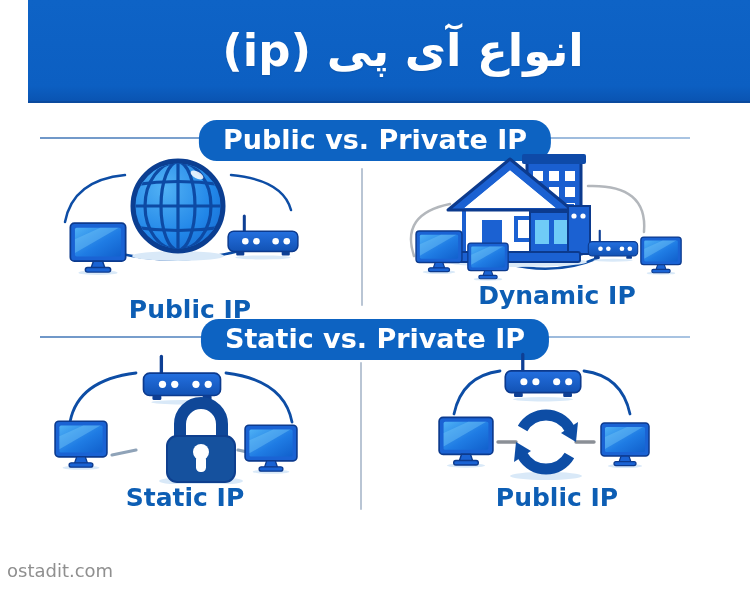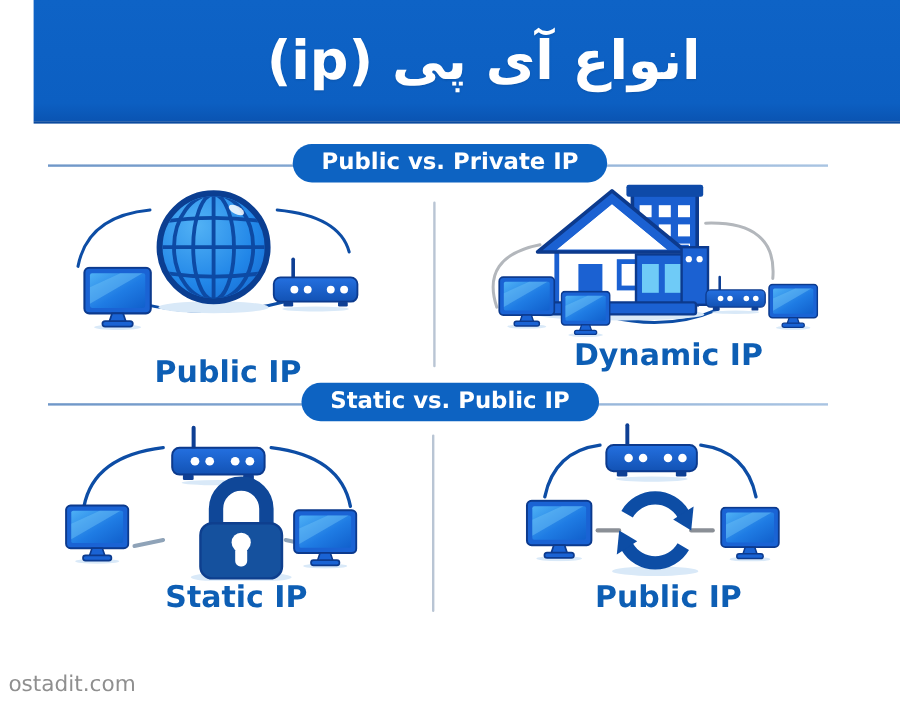--- a/index.html
+++ b/index.html
@@ -12,42 +12,42 @@
     border-bottom:2px solid #0a4a9e;
     display:flex;align-items:center;justify-content:center;margin-left:12px;}
   .banner-title{color:#ffffff;font-size:45px;font-weight:700;direction:rtl;
     letter-spacing:0px;text-shadow:0 1px 2px rgba(0,0,0,.12);}
 
   
   .rule{position:absolute;height:2px;background:linear-gradient(90deg,#6f97c8,#a9c4e2);}
   #rule1{left:40px;top:137px;width:650px;}
   #rule2{left:40px;top:336px;width:650px;}
   .badge{position:absolute;left:50%;transform:translateX(-50%);
-    background:#0d63c2;color:#ffffff;font-weight:700;font-size:19px;
+    background:#0d63c2;color:#ffffff;font-weight:700;font-size:27px;
     padding:4px 24px 6px;border-radius:18px;white-space:nowrap;
     box-shadow:0 1px 0 #09ale0;}
   #badge1{top:120px;}
   #badge2{top:319px;}
 
   
   .vrule{position:absolute;width:2px;background:#b9c5d4;border-radius:1px;}
   #vrule1{left:361px;top:168px;height:138px;}
   #vrule2{left:360px;top:362px;height:148px;}
 
   
   .art{position:absolute;}
   #art-public{left:25px;top:150px;width:330px;height:130px;}
   #art-private{left:392px;top:146px;width:330px;height:136px;}
   #art-static{left:28px;top:352px;width:320px;height:132px;}
   #art-dynamic{left:398px;top:350px;width:320px;height:134px;}
   .quad-label{position:absolute;width:330px;text-align:center;
     color:#0d5eb4;font-weight:700;font-size:25px;}
   #label-public{left:25px;top:295px;}
   #label-private{left:392px;top:281px;}
-  #label-static{left:32px;top:483px;}
+  #label-static{left:20px;top:483px;}
   #label-dynamic{left:392px;top:483px;}
 
   
   .watermark{position:absolute;left:7px;top:560px;font-size:18px;color:#8f8f8f;}
 
   .defs-holder{position:absolute;width:0;height:0;overflow:hidden;}
 </style>
 </head>
 <body>
 
@@ -163,21 +163,21 @@
     <use href="#sym-monitor" x="75" y="96" width="42" height="39"></use>
     <use href="#sym-router" x="194" y="82" width="54" height="34"></use>
     <use href="#sym-monitor" x="248" y="90" width="42" height="39"></use>
   </svg>
   <div class="quad-label" id="label-private">Dynamic IP</div>
 
   <div class="vrule" id="vrule1"></div>
   <div class="vrule" id="vrule2"></div>
 
   <div class="rule" id="rule2"></div>
-  <div class="badge" id="badge2">Static vs. Public IP</div>
+  <div class="badge" id="badge2">Static vs. Private IP</div>
 
   <svg class="art" id="art-static" viewBox="0 0 320 132">
     <path d="M 42,70 Q 50,28 108,21" fill="none" stroke="#0d4da5" stroke-width="2.8" stroke-linecap="round"></path>
     <path d="M 198,21 Q 256,28 264,70" fill="none" stroke="#0d4da5" stroke-width="2.8" stroke-linecap="round"></path>
     <line x1="84" y1="103" x2="108" y2="98" stroke="#8fa3b8" stroke-width="3.2" stroke-linecap="round"></line>
     <line x1="210" y1="98" x2="234" y2="103" stroke="#8fa3b8" stroke-width="3.2" stroke-linecap="round"></line>
     <use href="#sym-router" x="112" y="0" width="84" height="53"></use>
     <g>
       <ellipse cx="173" cy="129" rx="42" ry="4.5" fill="#d9e9f8"></ellipse>
       <path d="M152 88 V72 a21 21 0 0 1 42 0 V88" fill="none" stroke="#0f4798" stroke-width="12" stroke-linecap="round"></path>

